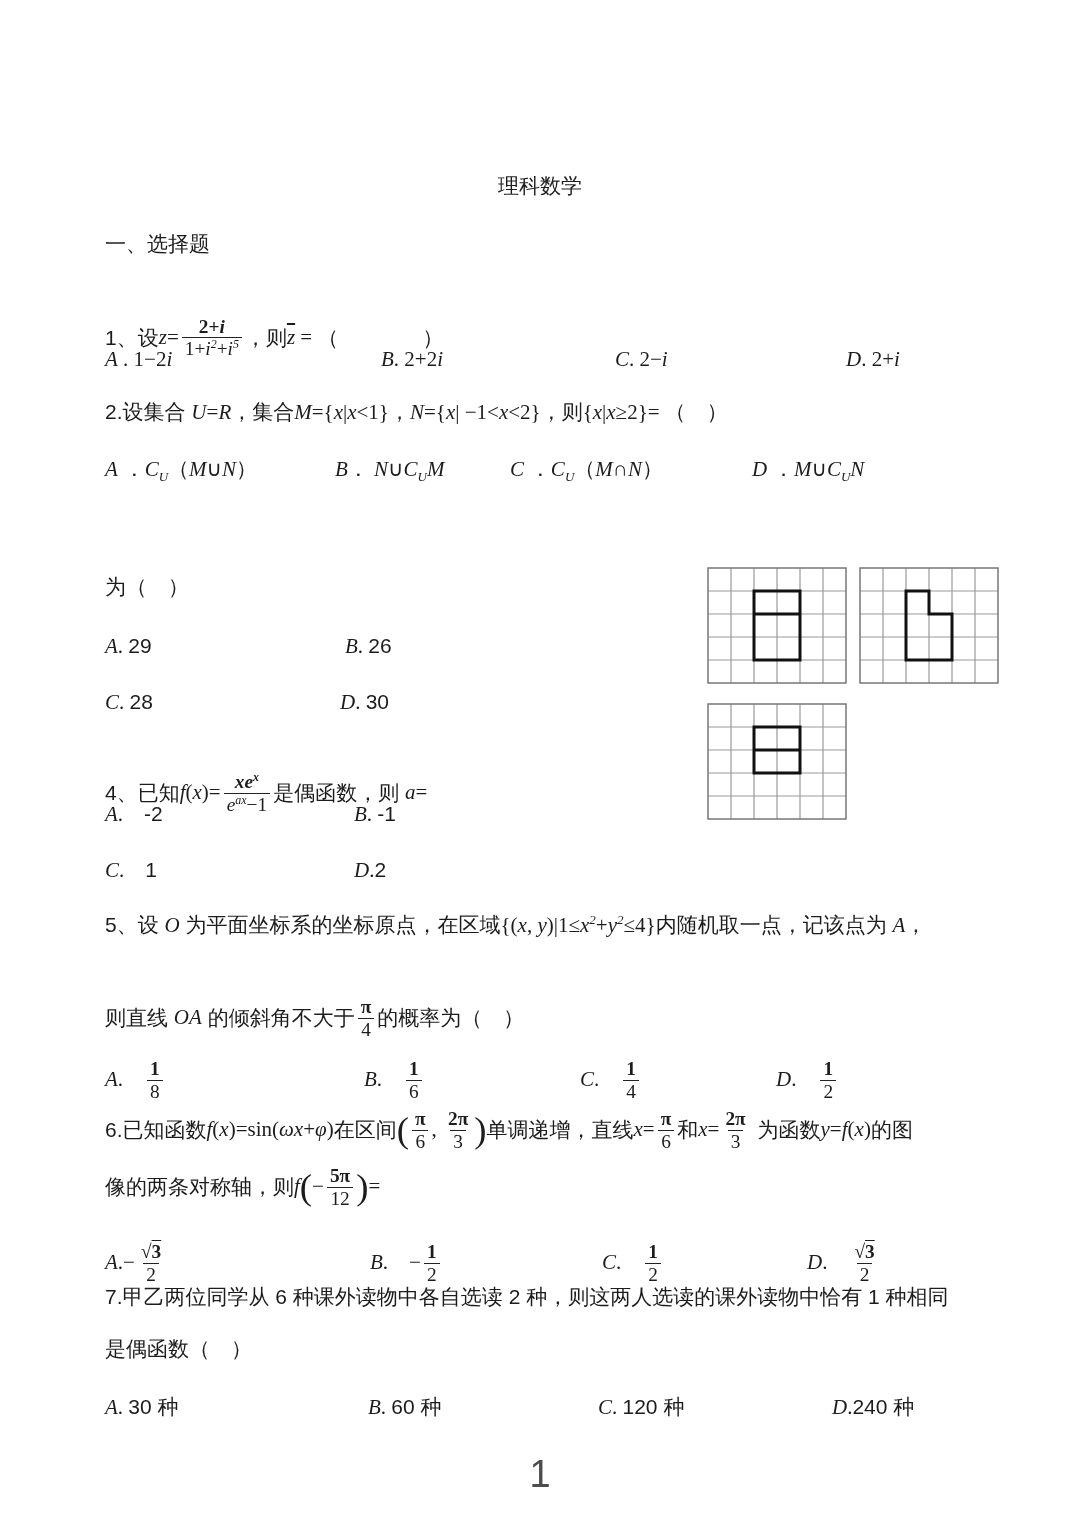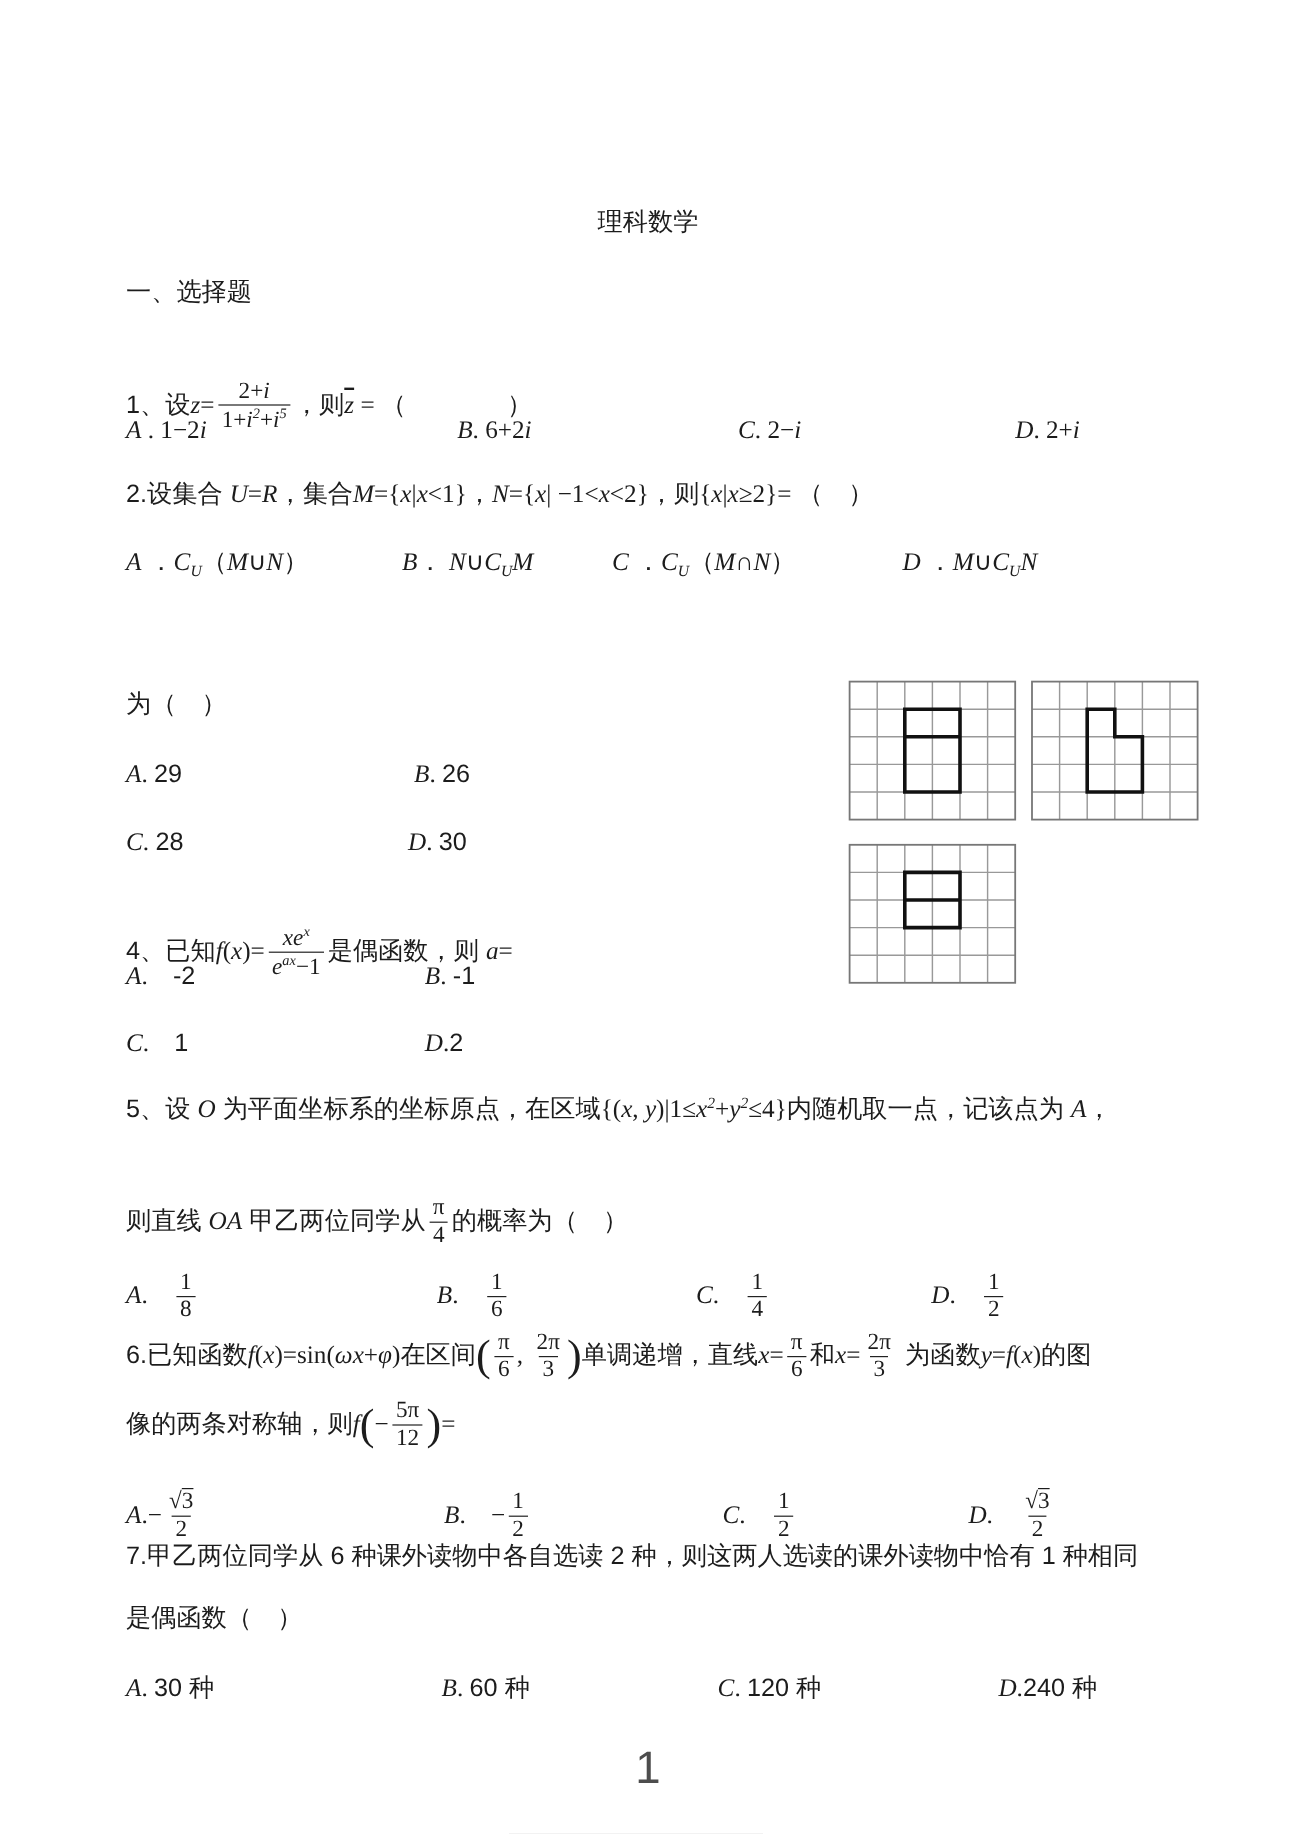--- a/index.html
+++ b/index.html
@@ -10,39 +10,39 @@
   .fx{display:flex;align-items:center;margin-top:40px;}
   .center{left:0;width:1080px;text-align:center;}
   .title{font-size:31px;font-weight:600;letter-spacing:1px;}
   .subtitle{font-size:21px;}
   .cn{font-family:"Liberation Sans",sans-serif;}
   .mr{font-family:"Liberation Serif",serif;}
   .mi{font-family:"Liberation Serif",serif;font-style:italic;}
   sup,sub{font-family:"Liberation Serif",serif;font-style:italic;font-size:.62em;}
   .frac{display:inline-flex;flex-direction:column;align-items:center;vertical-align:middle;
         margin:0 3px;font-size:.92em;line-height:1.1;}
-  .frac .num{display:block;padding:0 3px;}
+  .frac .num{display:block;padding:0 3px;font-weight:bold;}
   .frac .den{display:block;border-top:1.4px solid #222;padding:0 3px;}
   .bigp{font-family:"Liberation Serif",serif;font-size:1.75em;font-weight:300;
         vertical-align:middle;line-height:1;}
   .ov{text-decoration:overline;}
   .view{position:absolute;}
   .pagenum{font-size:38px;color:#4d4d4d;}
 </style>
 </head>
 <body>
 
 <div id="page">
 
   <div class="line center subtitle" style="top:172px">理科数学</div>
   <div class="line" style="left:105px;top:230px">一、选择题</div>
 
   <div class="line fx" style="left:105px;top:272px;height:52px"><span class="cn">1、设</span><span class="mi">z</span><span class="mr">=</span><span class="frac"><span class="num"><span class="mr">2+</span><span class="mi">i</span></span><span class="den"><span class="mr">1+</span><span class="mi">i</span><sup>2</sup><span class="mr">+</span><span class="mi">i</span><sup>5</sup></span></span><span class="cn">，则</span><span class="mi ov">z</span><span class="mr"> = </span><span class="cn">（　　　　）</span></div>
   <div class="line" style="left:105px;top:345px"><span class="mi">A</span><span class="mr"> . </span><span class="mr">1−2</span><span class="mi">i</span></div>
-  <div class="line" style="left:381px;top:345px"><span class="mi">B</span><span class="mr">. </span><span class="mr">6+2</span><span class="mi">i</span></div>
+  <div class="line" style="left:381px;top:345px"><span class="mi">B</span><span class="mr">. </span><span class="mr">2+2</span><span class="mi">i</span></div>
   <div class="line" style="left:615px;top:345px"><span class="mi">C</span><span class="mr">. </span><span class="mr">2−</span><span class="mi">i</span></div>
   <div class="line" style="left:846px;top:345px"><span class="mi">D</span><span class="mr">. </span><span class="mr">2+</span><span class="mi">i</span></div>
 
   <div class="line" style="left:105px;top:398px"><span class="cn">2.设集合 </span><span class="mi">U</span><span class="mr">=</span><span class="mi">R</span><span class="cn">，集合</span><span class="mi">M</span><span class="mr">={</span><span class="mi">x</span><span class="mr">|</span><span class="mi">x</span><span class="mr">&lt;1}</span><span class="cn">，</span><span class="mi">N</span><span class="mr">={</span><span class="mi">x</span><span class="mr">| −1&lt;</span><span class="mi">x</span><span class="mr">&lt;2}</span><span class="cn">，则</span><span class="mr">{</span><span class="mi">x</span><span class="mr">|</span><span class="mi">x</span><span class="mr">≥2}= </span><span class="cn">（　）</span></div>
   <div class="line" style="left:105px;top:455px"><span class="mi">A</span><span class="cn"> ．</span><span class="mi">C</span><sub>U</sub><span class="cn">（</span><span class="mi">M</span><span class="mr">∪</span><span class="mi">N</span><span class="cn">）</span></div>
   <div class="line" style="left:335px;top:455px"><span class="mi">B</span><span class="cn">．</span><span class="mr"> </span><span class="mi">N</span><span class="mr">∪</span><span class="mi">C</span><sub>U</sub><span class="mi">M</span></div>
   <div class="line" style="left:510px;top:455px"><span class="mi">C</span><span class="cn"> ．</span><span class="mi">C</span><sub>U</sub><span class="cn">（</span><span class="mi">M</span><span class="mr">∩</span><span class="mi">N</span><span class="cn">）</span></div>
   <div class="line" style="left:752px;top:455px"><span class="mi">D</span><span class="cn"> ．</span><span class="mi">M</span><span class="mr">∪</span><span class="mi">C</span><sub>U</sub><span class="mi">N</span></div>
 
   <div class="line" style="left:105px;top:573px"><span class="cn">为（　）</span></div>
@@ -95,21 +95,21 @@
         </svg></div>
   </div>
 
   <div class="line fx" style="left:105px;top:727px;height:52px"><span class="cn">4、已知</span><span class="mi">f</span><span class="mr">(</span><span class="mi">x</span><span class="mr">)=</span><span class="frac"><span class="num"><span class="mi">xe</span><sup>x</sup></span><span class="den"><span class="mi">e</span><sup>ax</sup><span class="mr">−1</span></span></span><span class="cn">是偶函数，则 </span><span class="mi">a</span><span class="mr">=</span></div>
   <div class="line" style="left:105px;top:800px"><span class="mi">A</span><span class="mr">.　</span><span class="cn">-2</span></div>
   <div class="line" style="left:354px;top:800px"><span class="mi">B</span><span class="mr">. </span><span class="cn">-1</span></div>
   <div class="line" style="left:105px;top:856px"><span class="mi">C</span><span class="mr">.　</span><span class="cn">1</span></div>
   <div class="line" style="left:354px;top:856px"><span class="mi">D</span><span class="mr">.</span><span class="cn">2</span></div>
 
   <div class="line" style="left:105px;top:911px"><span class="cn">5、设 </span><span class="mi">O</span><span class="cn"> 为平面坐标系的坐标原点，在区域</span><span class="mr">{(</span><span class="mi">x</span><span class="mr">, </span><span class="mi">y</span><span class="mr">)|1≤</span><span class="mi">x</span><sup>2</sup><span class="mr">+</span><span class="mi">y</span><sup>2</sup><span class="mr">≤4}</span><span class="cn">内随机取一点，记该点为 </span><span class="mi">A</span><span class="cn">，</span></div>
-  <div class="line fx" style="left:105px;top:952px;height:52px"><span class="cn">则直线 </span><span class="mi">OA</span><span class="cn"> 甲乙两位同学从</span><span class="frac"><span class="num"><span class="mr">π</span></span><span class="den"><span class="mr">4</span></span></span><span class="cn">的概率为（　）</span></div>
+  <div class="line fx" style="left:105px;top:952px;height:52px"><span class="cn">则直线 </span><span class="mi">OA</span><span class="cn"> 的倾斜角不大于</span><span class="frac"><span class="num"><span class="mr">π</span></span><span class="den"><span class="mr">4</span></span></span><span class="cn">的概率为（　）</span></div>
   <div class="line fx" style="left:105px;top:1012px;height:56px"><span class="mi">A</span><span class="mr">.　</span><span class="frac"><span class="num"><span class="mr">1</span></span><span class="den"><span class="mr">8</span></span></span></div>
   <div class="line fx" style="left:364px;top:1012px;height:56px"><span class="mi">B</span><span class="mr">.　</span><span class="frac"><span class="num"><span class="mr">1</span></span><span class="den"><span class="mr">6</span></span></span></div>
   <div class="line fx" style="left:580px;top:1012px;height:56px"><span class="mi">C</span><span class="mr">.　</span><span class="frac"><span class="num"><span class="mr">1</span></span><span class="den"><span class="mr">4</span></span></span></div>
   <div class="line fx" style="left:776px;top:1012px;height:56px"><span class="mi">D</span><span class="mr">.　</span><span class="frac"><span class="num"><span class="mr">1</span></span><span class="den"><span class="mr">2</span></span></span></div>
 
   <div class="line fx" style="left:105px;top:1064px;height:52px"><span class="cn">6.已知函数</span><span class="mi">f</span><span class="mr">(</span><span class="mi">x</span><span class="mr">)=sin(</span><span class="mi">ωx</span><span class="mr">+</span><span class="mi">φ</span><span class="mr">)</span><span class="cn">在区间</span><span class="bigp">(</span><span class="frac"><span class="num"><span class="mr">π</span></span><span class="den"><span class="mr">6</span></span></span><span class="mr">, </span><span class="frac"><span class="num"><span class="mr">2π</span></span><span class="den"><span class="mr">3</span></span></span><span class="bigp">)</span><span class="cn">单调递增，直线</span><span class="mi">x</span><span class="mr">=</span><span class="frac"><span class="num"><span class="mr">π</span></span><span class="den"><span class="mr">6</span></span></span><span class="cn">和</span><span class="mi">x</span><span class="mr">=</span><span class="frac"><span class="num"><span class="mr">2π</span></span><span class="den"><span class="mr">3</span></span></span><span class="cn"> 为函数</span><span class="mi">y</span><span class="mr">=</span><span class="mi">f</span><span class="mr">(</span><span class="mi">x</span><span class="mr">)</span><span class="cn">的图</span></div>
   <div class="line fx" style="left:105px;top:1121px;height:52px"><span class="cn">像的两条对称轴，则</span><span class="mi">f</span><span class="bigp">(</span><span class="mr">−</span><span class="frac"><span class="num"><span class="mr">5π</span></span><span class="den"><span class="mr">12</span></span></span><span class="bigp">)</span><span class="mr">=</span></div>
   <div class="line fx" style="left:105px;top:1192px;height:62px"><span class="mi">A</span><span class="mr">.−</span><span class="frac"><span class="num"><span class="mr">√</span><span class="mr ov">3</span></span><span class="den"><span class="mr">2</span></span></span></div>
   <div class="line fx" style="left:370px;top:1192px;height:62px"><span class="mi">B</span><span class="mr">.　−</span><span class="frac"><span class="num"><span class="mr">1</span></span><span class="den"><span class="mr">2</span></span></span></div>
   <div class="line fx" style="left:602px;top:1192px;height:62px"><span class="mi">C</span><span class="mr">.　</span><span class="frac"><span class="num"><span class="mr">1</span></span><span class="den"><span class="mr">2</span></span></span></div>

